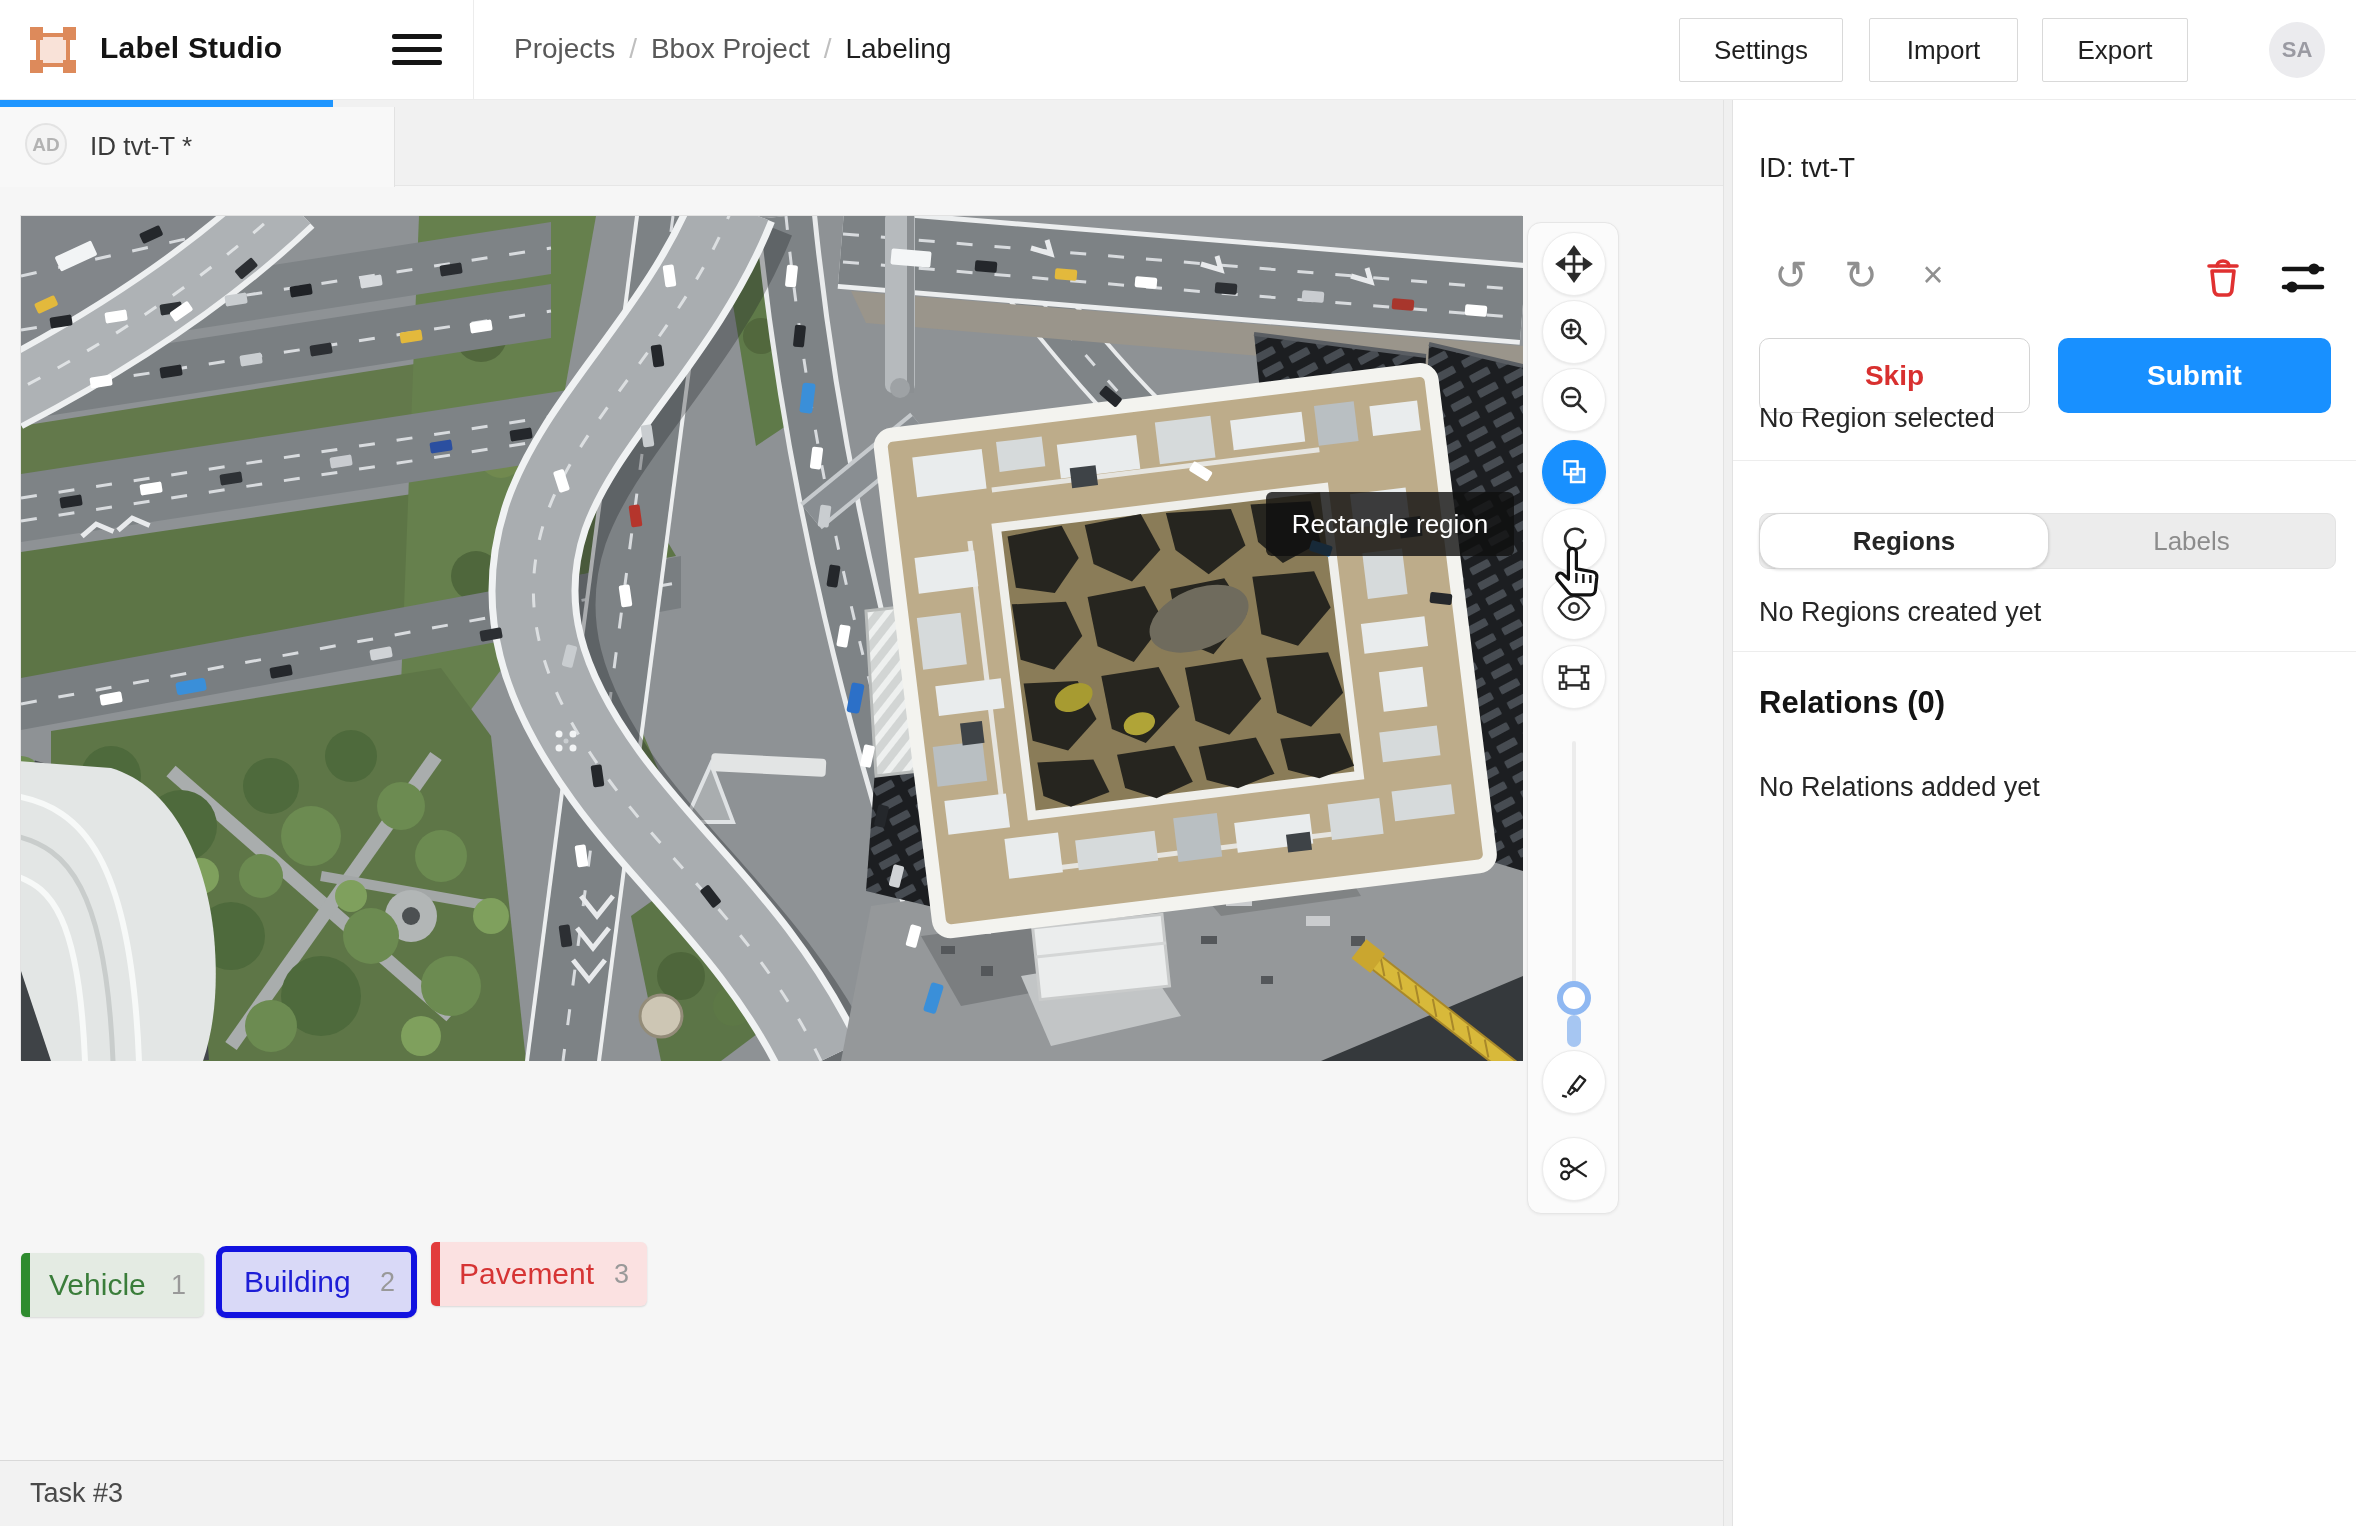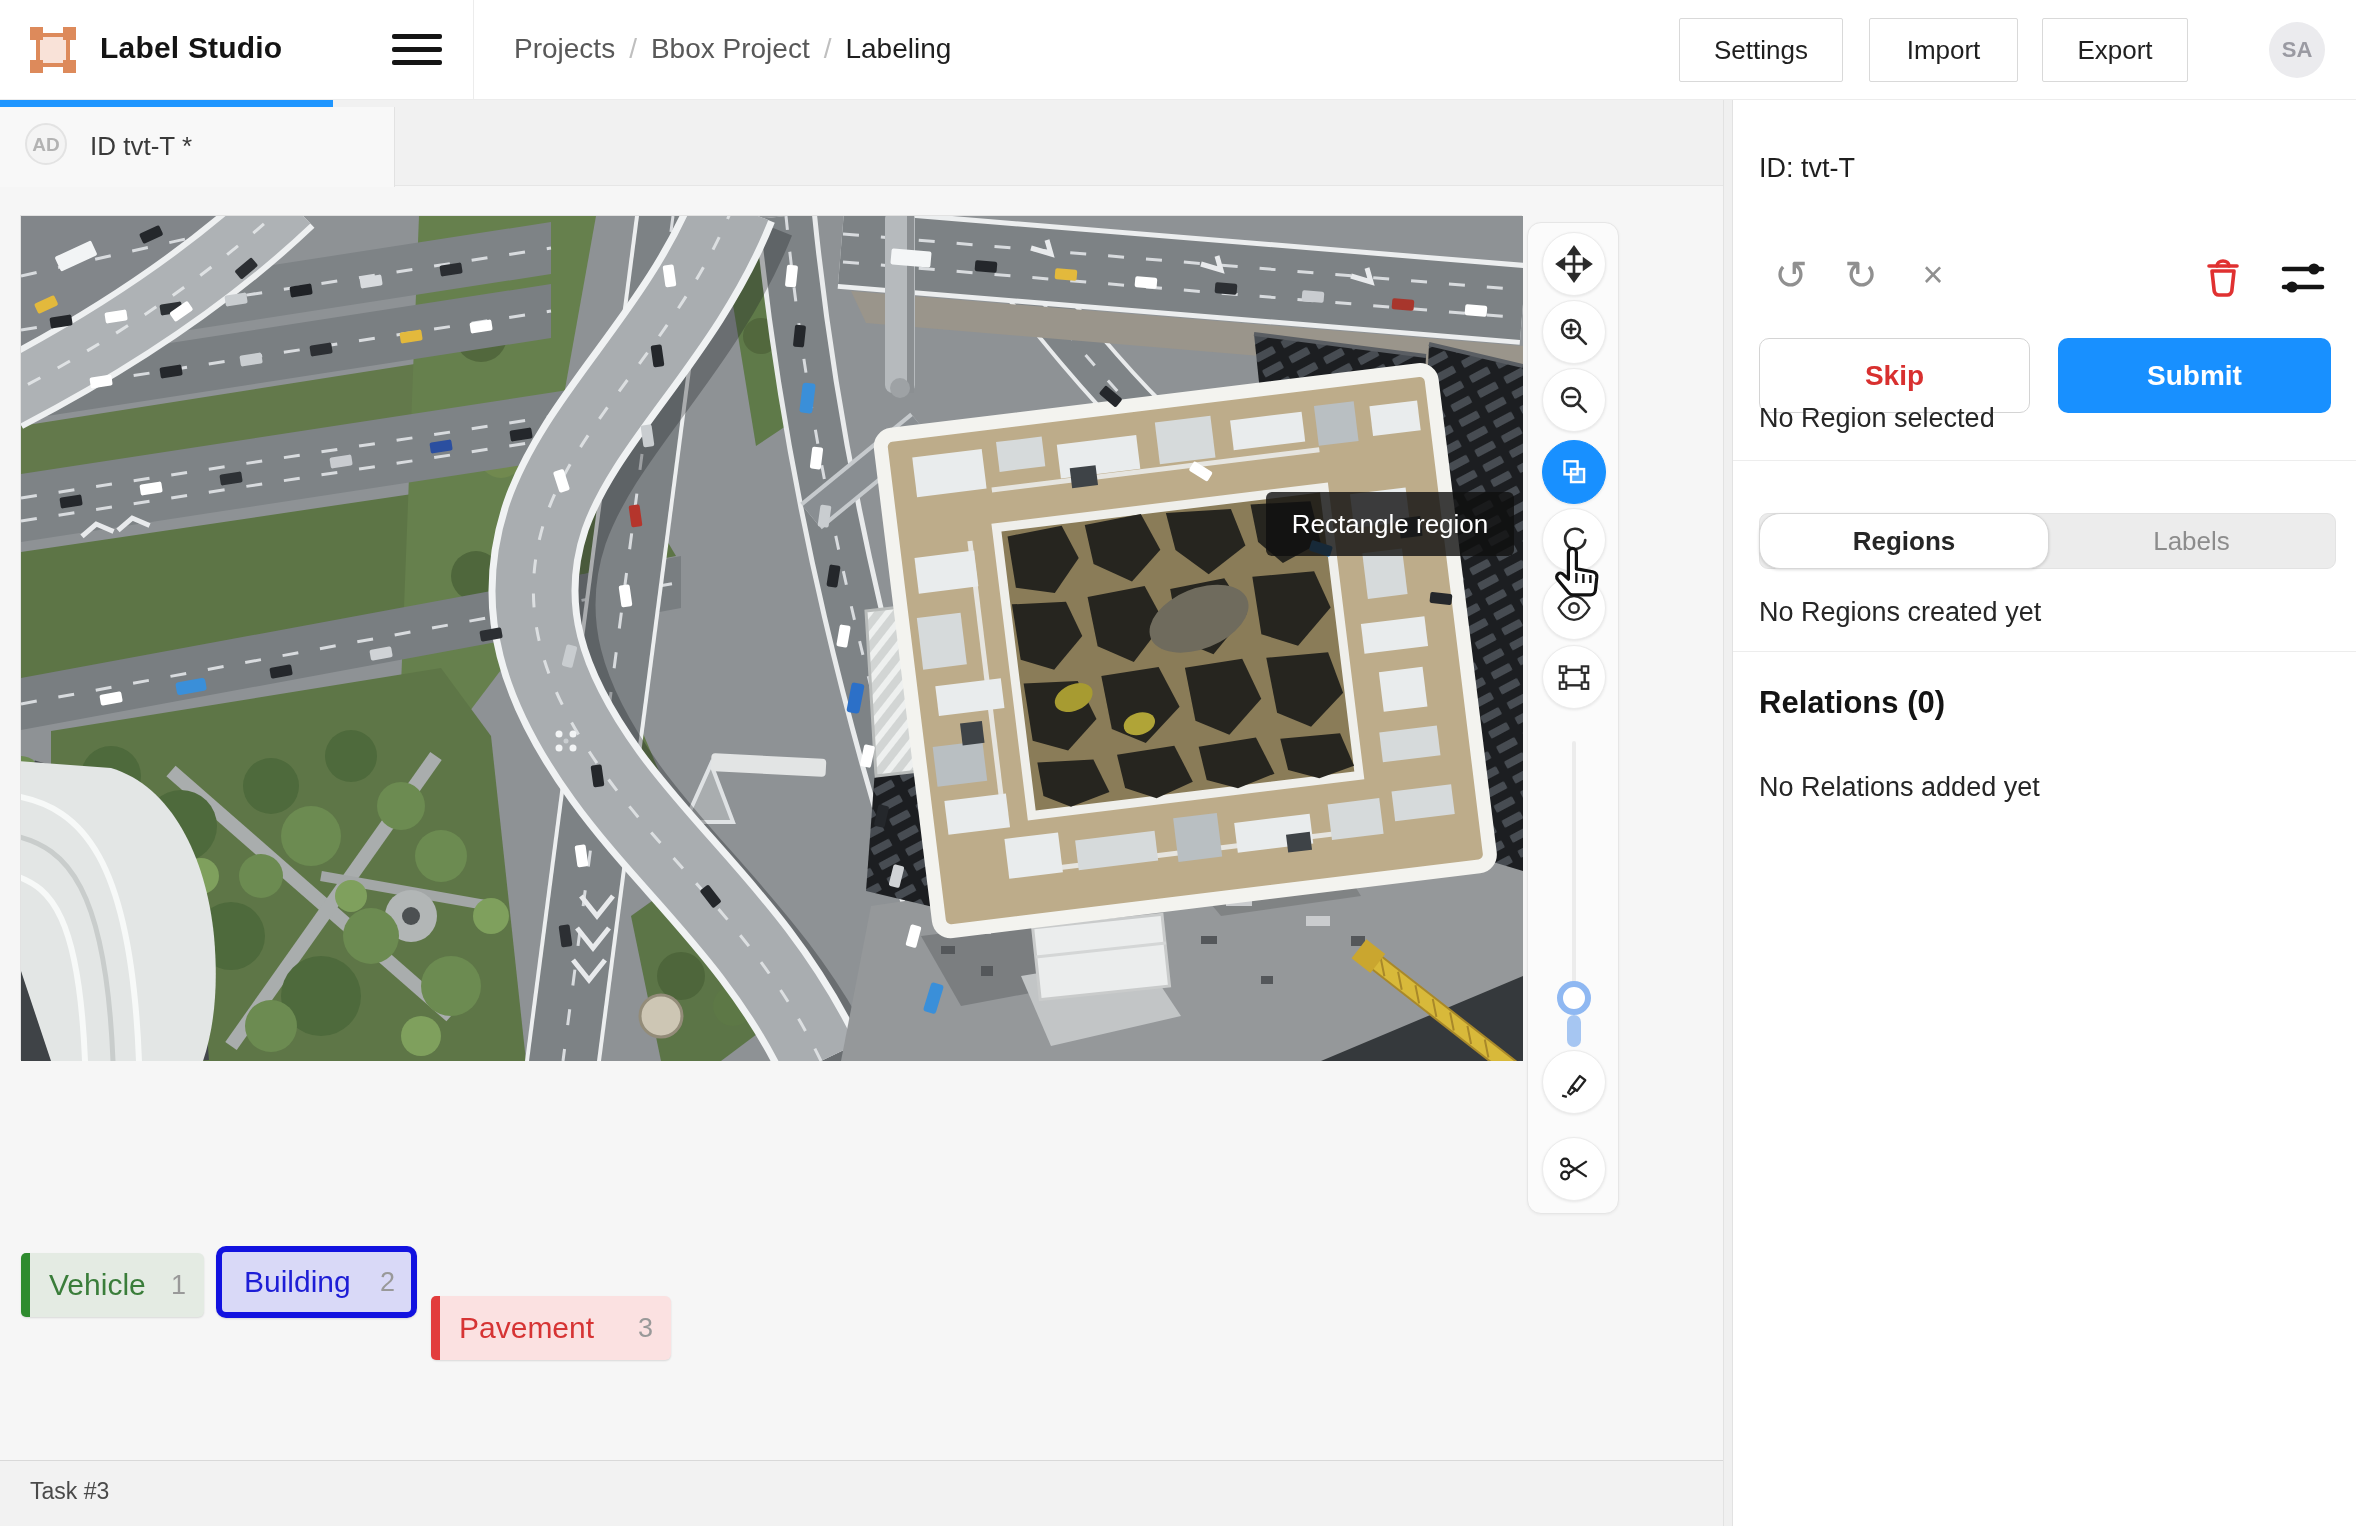--- a/index.html
+++ b/index.html
@@ -49,25 +49,25 @@
   #cursor{left:1552px;top:544px;z-index:9;}
   
   .chip{position:absolute;height:64px;border-radius:6px;box-shadow:0 1px 2px rgba(0,0,0,.12);cursor:pointer;}
   .chip .bar{position:absolute;left:0;top:0;width:9px;height:100%;border-radius:5px 0 0 5px;}
   .chip .nm{position:absolute;left:28px;top:0;height:100%;display:flex;align-items:center;font-size:30px;}
   .chip .hk{position:absolute;right:18px;top:0;height:100%;display:flex;align-items:center;font-size:27px;color:#999;}
   #chip-vehicle{left:21px;top:1253px;width:183px;background:#e4ebe3;}
   #chip-vehicle .bar{background:#2f8b2f;} #chip-vehicle .nm{color:#3a7d3a;}
   #chip-building{left:216px;top:1246px;width:201px;height:72px;background:#d9d9f7;border:6px solid #1212e0;border-radius:10px;}
   #chip-building .nm{left:22px;color:#1d1dd6;} #chip-building .hk{right:16px;}
-  #chip-pavement{left:431px;top:1296px;width:240px;background:#fbe1e1;padding-left:44px;}
+  #chip-pavement{left:431px;top:1242px;width:216px;background:#fbe1e1;padding-left:44px;}
   #chip-pavement .bar{background:#e23c3c;} #chip-pavement .nm{color:#d63434;}
   
   #footer{left:0;top:1460px;width:1723px;height:66px;background:#f2f2f2;border-top:1px solid #d9d9d9;}
-  #task-counter{left:30px;top:17px;font-size:23px;color:#4a4a4a;}
+  #task-counter{left:30px;top:17px;font-size:27px;color:#4a4a4a;}
   
   #gutter{left:1723px;top:100px;width:10px;height:1426px;background:#f0f0f0;border-left:1px solid #e2e2e2;border-right:1px solid #e2e2e2;cursor:col-resize;}
   #panel{left:1733px;top:100px;width:623px;height:1426px;background:#fff;}
   #task-id{left:26px;top:53px;font-size:27px;color:#1f1f1f;}
   .pico{position:absolute;top:152px;width:44px;height:48px;font-size:40px;color:#909090;text-align:center;line-height:46px;cursor:pointer;}
   #ico-undo{left:36px;} #ico-redo{left:106px;} #ico-reset{left:178px;font-size:36px;}
   #ico-trash{left:470px;top:155px;cursor:pointer;} #ico-filter{left:548px;top:160px;cursor:pointer;}
   #btn-skip{left:26px;top:238px;width:271px;height:75px;background:#fff;border:1px solid #d4d4d4;border-radius:10px;
             color:#d8302f;font-size:28px;font-weight:700;text-align:center;line-height:73px;cursor:pointer;}
   #btn-submit{left:325px;top:238px;width:273px;height:75px;background:#1890ff;border-radius:10px;

